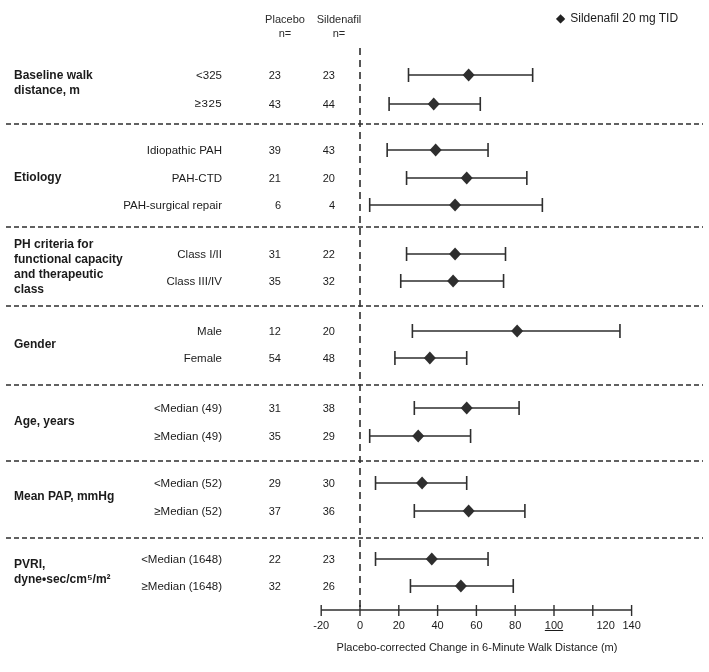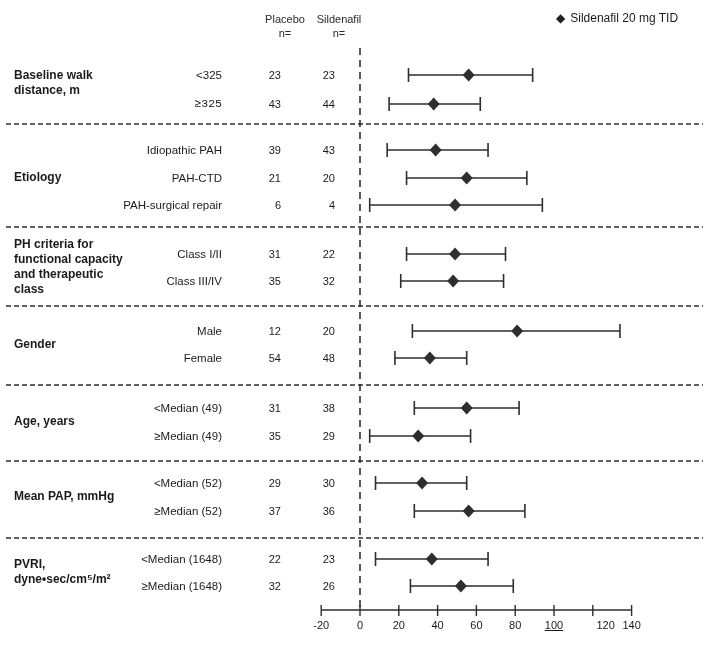--- a/index.html
+++ b/index.html
@@ -193,13 +193,14 @@
       <div class="section-title" style="top: 557px;">PVRI,
 dyne•sec/cm⁵/m²</div>
       <div class="row-label" style="top: 552px;">&lt;Median (1648)</div>
       <div class="n-val" style="left: 237px; top: 552px;">22</div>
       <div class="n-val" style="left: 291px; top: 552px;">23</div>
       <div class="row-label" style="top: 579px;">≥Median (1648)</div>
       <div class="n-val" style="left: 237px; top: 579px;">32</div>
       <div class="n-val" style="left: 291px; top: 579px;">26</div>
     </div>
 
+  <div id="axis-title">Placebo-corrected Change in 6-Minute Walk Distance (m)</div>
 </div>
 
 </body></html>

